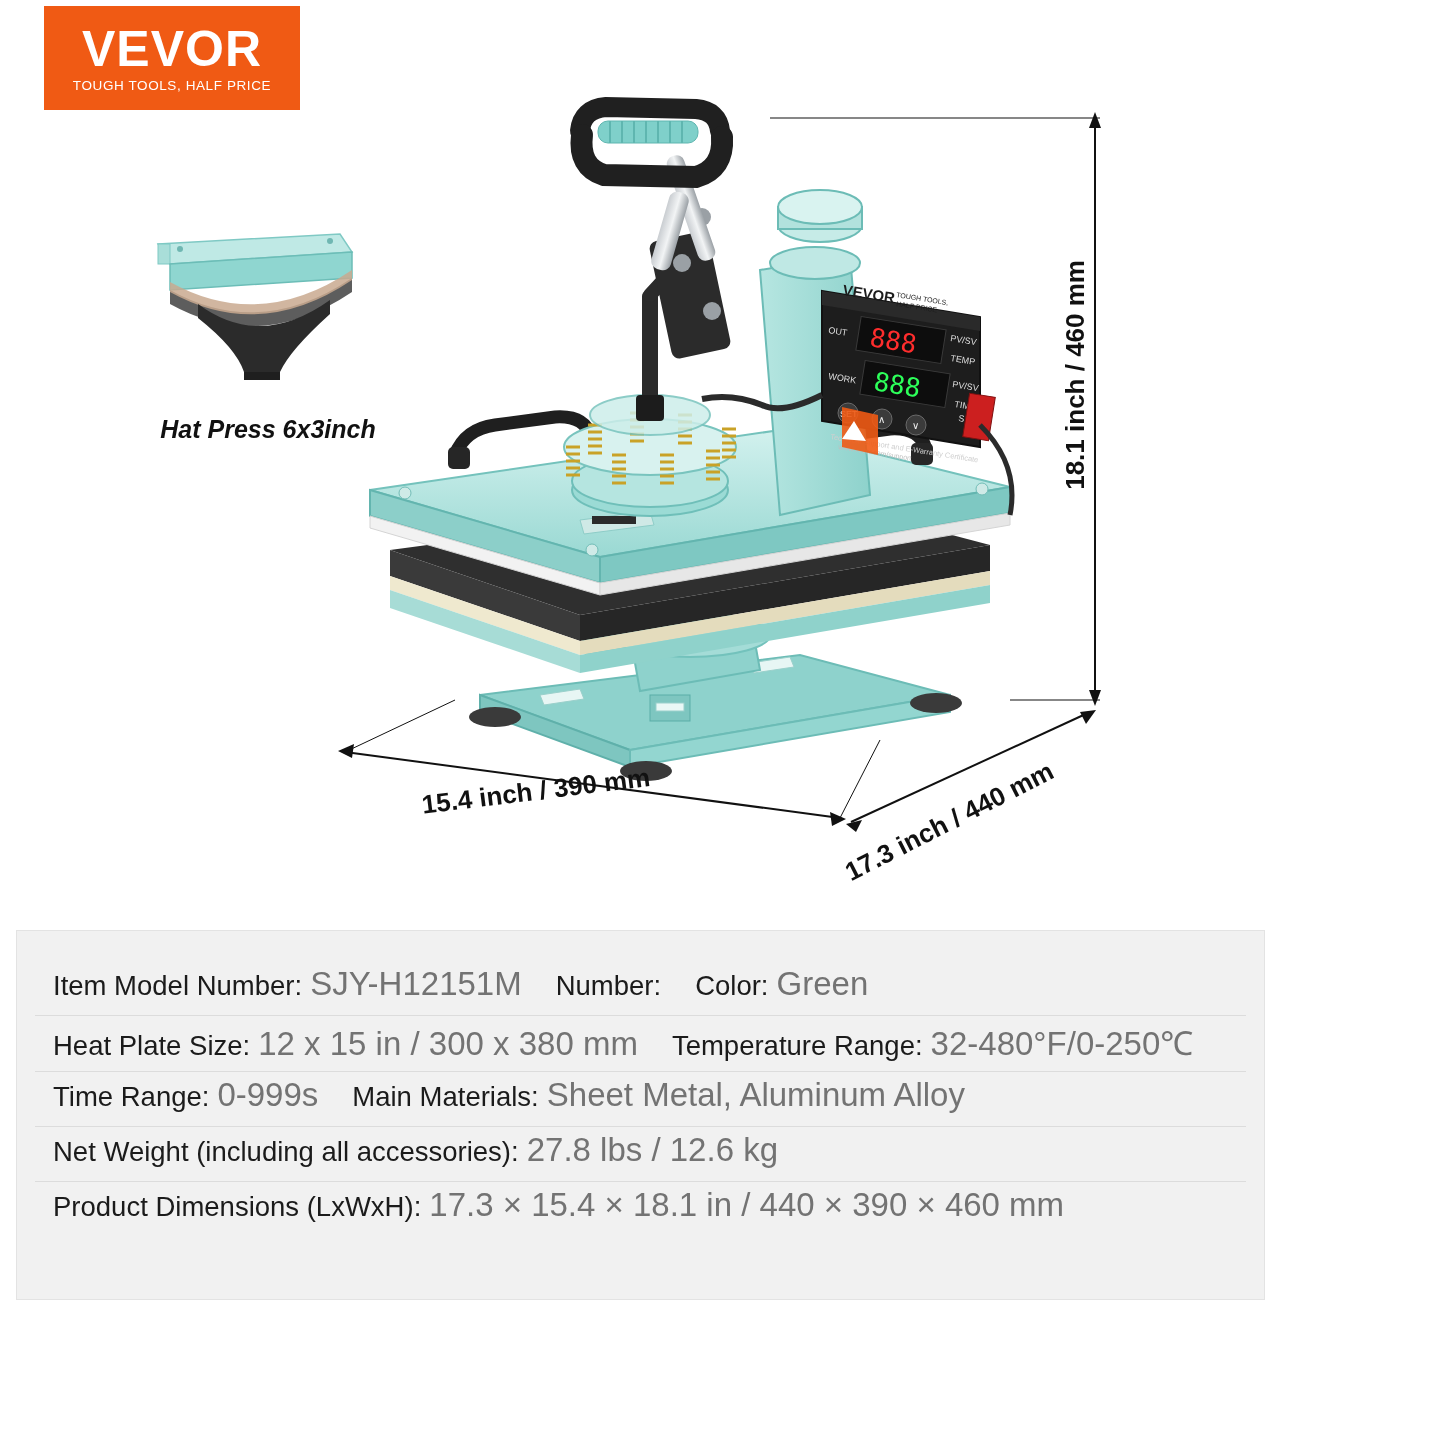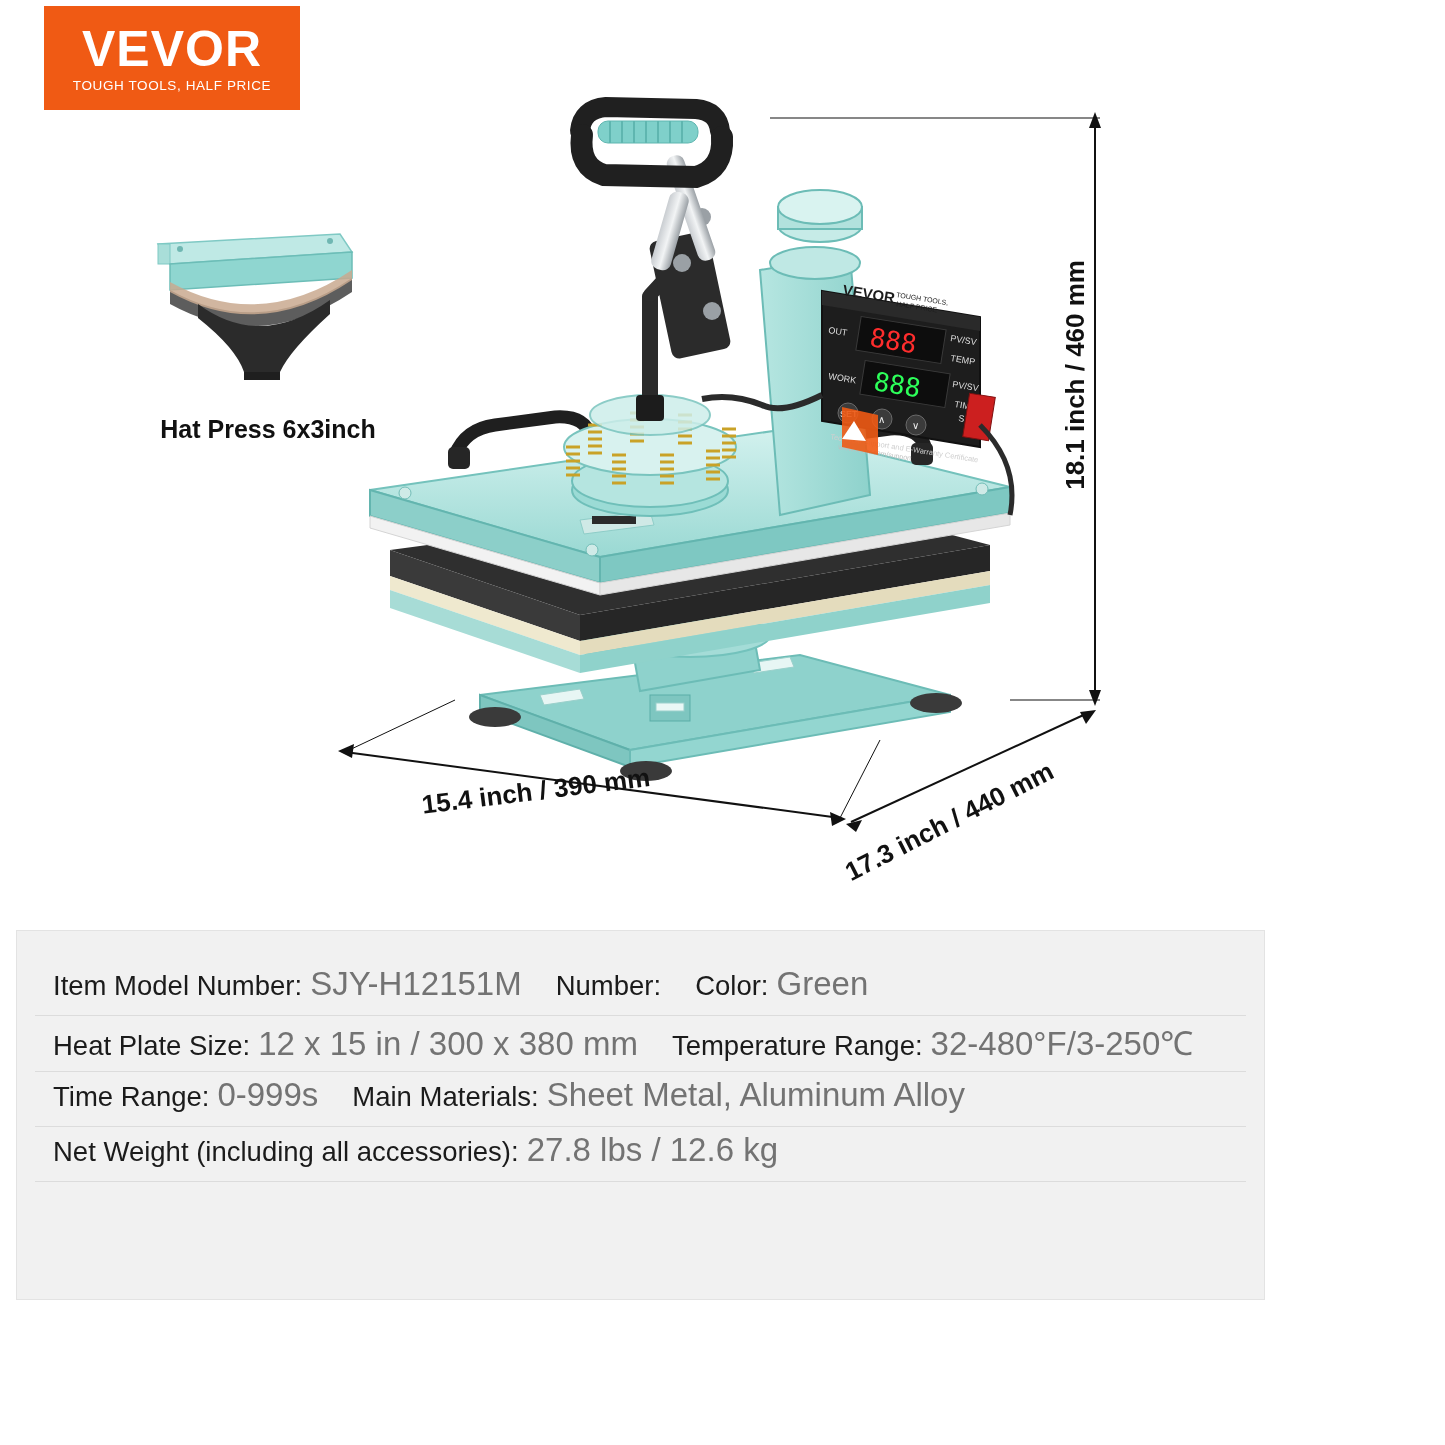--- a/index.html
+++ b/index.html
@@ -54,20 +54,21 @@
   }
   .hat-caption {
     position: absolute;
     left: 118px;
     top: 415px;
     width: 300px;
     text-align: center;
     font-size: 25px;
     font-weight: bold;
     color: #111111;
+    font-style: italic;
   }
 
   
   .machine {
     position: absolute;
     left: 330px;
     top: 95px;
     width: 720px;
     height: 700px;
   }
@@ -363,32 +364,34 @@
     <span class="gap"></span>
     <span class="lbl">Color:</span>
     <span class="val">Green</span>
   </div>
 
   <div class="spec-row">
     <span class="lbl">Heat Plate Size:</span>
     <span class="val">12 x 15 in / 300 x 380 mm</span>
     <span class="gap"></span>
     <span class="lbl">Temperature Range:</span>
-    <span class="val">32-480°F/3-250℃</span>
+    <span class="val">32-480°F/0-250℃</span>
   </div>
 
   <div class="spec-row">
     <span class="lbl">Time Range:</span>
     <span class="val">0-999s</span>
     <span class="gap"></span>
     <span class="lbl">Main Materials:</span>
     <span class="val">Sheet Metal, Aluminum Alloy</span>
   </div>
 
   <div class="spec-row">
     <span class="lbl">Net Weight (including all accessories):</span>
     <span class="val">27.8 lbs / 12.6 kg</span>
   </div>
 
   <div class="spec-row">
+    <span class="lbl">Product Dimensions (LxWxH):</span>
+    <span class="val">17.3 × 15.4 × 18.1 in / 440 × 390 × 460 mm</span>
   </div>
 
 </div>
 
 </body></html>

